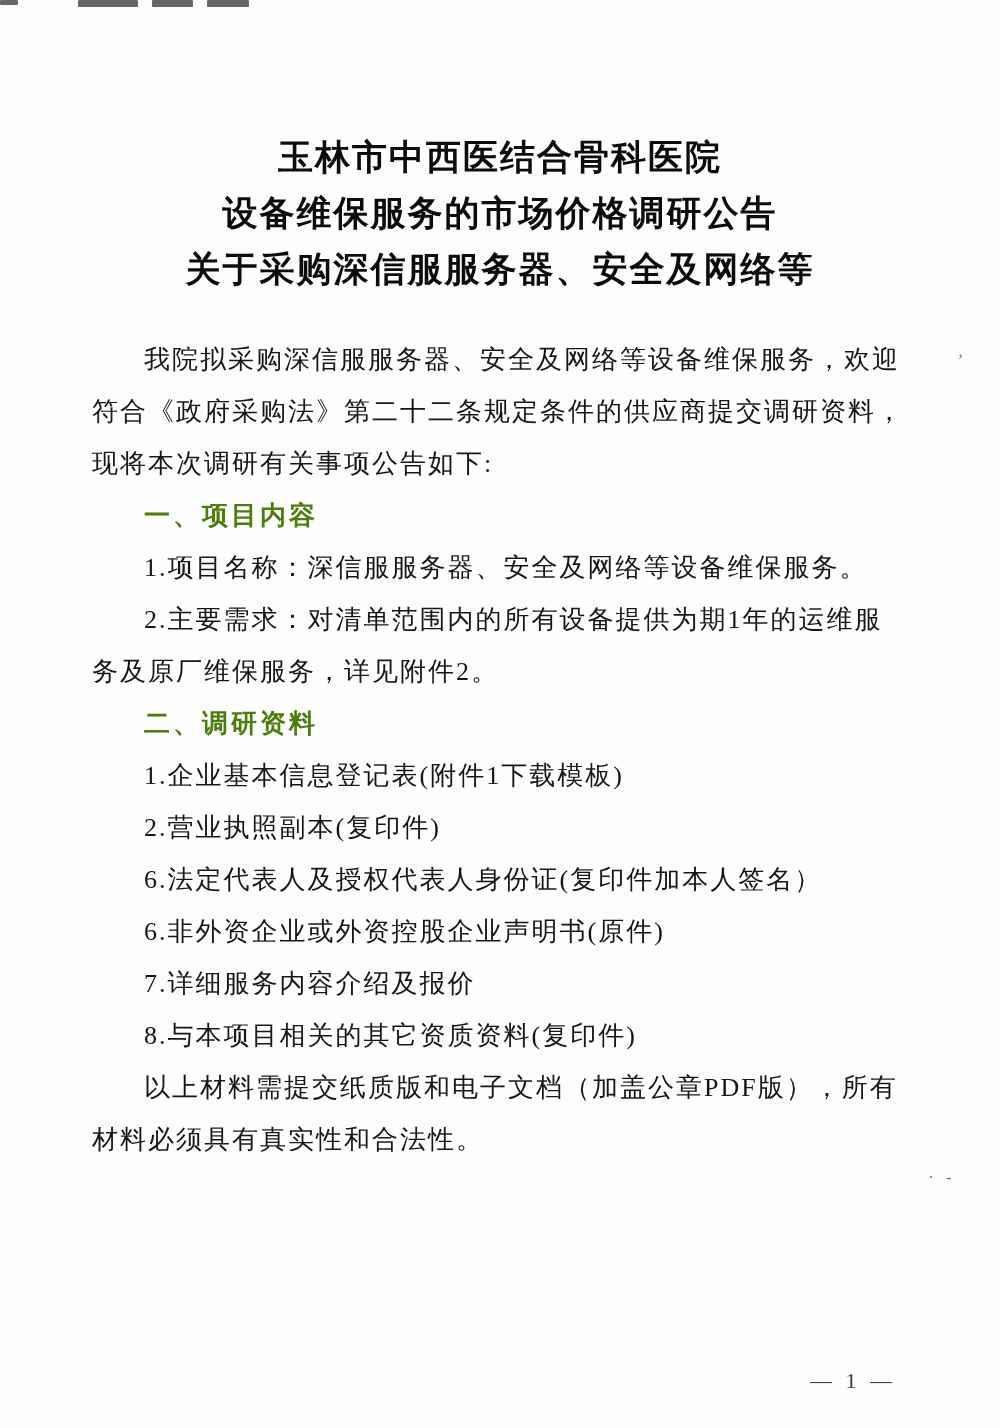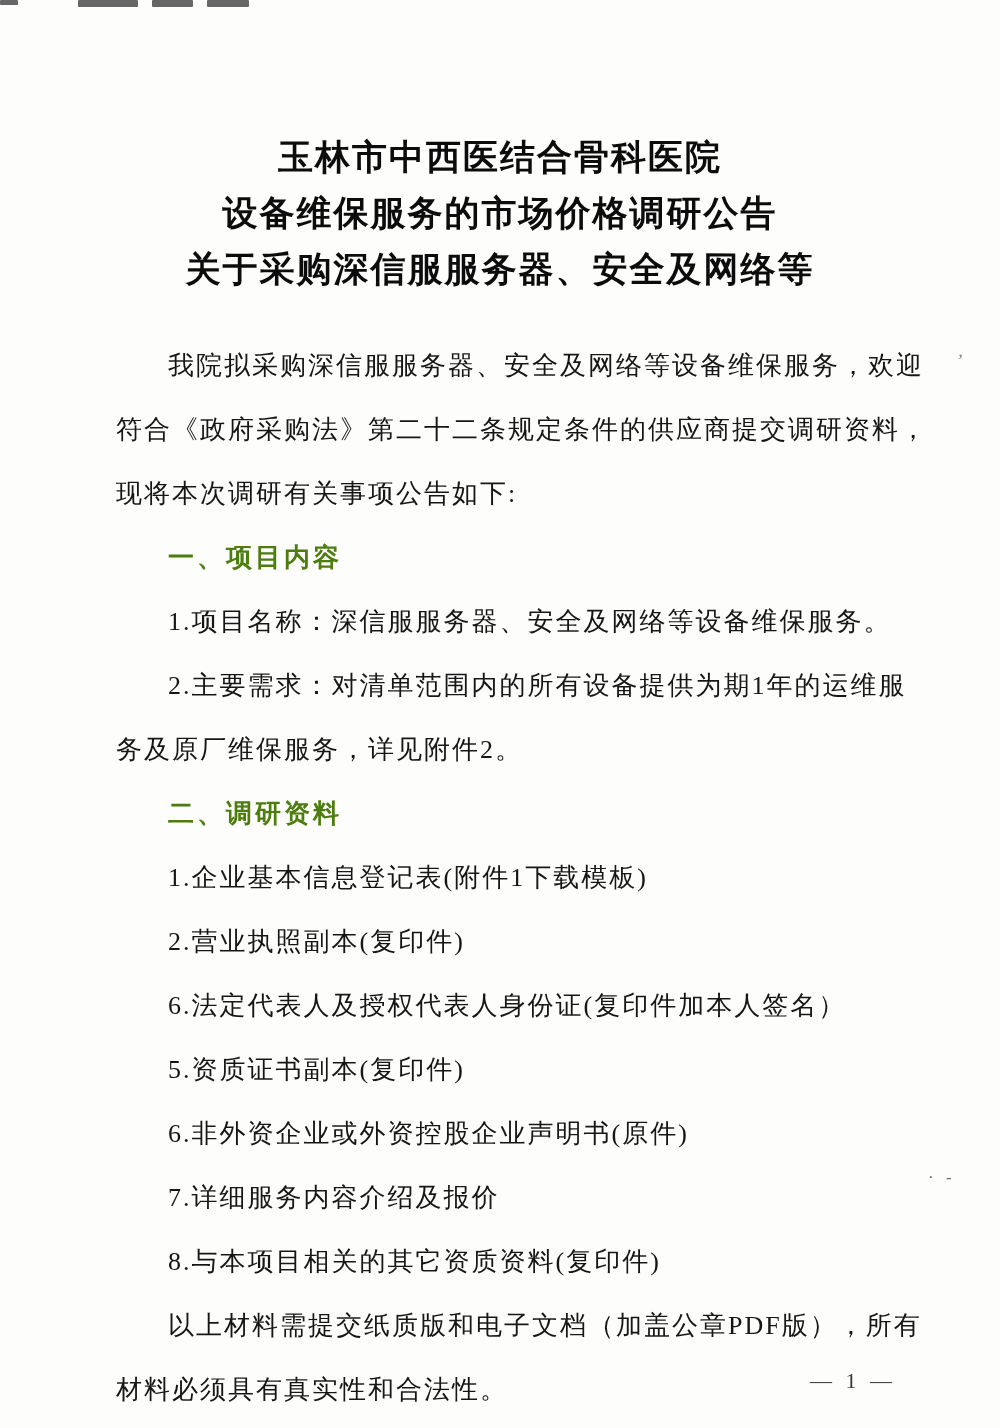--- a/index.html
+++ b/index.html
@@ -38,24 +38,24 @@
     font-weight: bold;
     font-size: 35px;
     line-height: 56px;
     letter-spacing: 2px;
     color: #0c0c0c;
   }
 
   .body-block {
     position: absolute;
     top: 334px;
-    left: 116px;
+    left: 92px;
     width: 830px;
     font-size: 26px;
-    line-height: 64px;
+    line-height: 52px;
     letter-spacing: 2px;
     color: #161616;
   }
   .body-block p {
     margin: 0;
     white-space: pre-line;
     text-align: justify;
   }
   .body-block p.indent { text-indent: 2em; }
   .body-block p.heading {
@@ -107,21 +107,20 @@
 符合《政府采购法》第二十二条规定条件的供应商提交调研资料，
 现将本次调研有关事项公告如下:</p>
     <p class="heading">一、项目内容</p>
     <p class="indent">1.项目名称：深信服服务器、安全及网络等设备维保服务。</p>
     <p class="indent">2.主要需求：对清单范围内的所有设备提供为期1年的运维服
 务及原厂维保服务，详见附件2。</p>
     <p class="heading">二、调研资料</p>
     <p class="indent">1.企业基本信息登记表(附件1下载模板)</p>
     <p class="indent">2.营业执照副本(复印件)</p>
     <p class="indent">6.法定代表人及授权代表人身份证(复印件加本人签名）</p>
-    <p class="indent">5.资质证书副本(复印件)</p>
     <p class="indent">6.非外资企业或外资控股企业声明书(原件)</p>
     <p class="indent">7.详细服务内容介绍及报价</p>
     <p class="indent">8.与本项目相关的其它资质资料(复印件)</p>
     <p class="indent">以上材料需提交纸质版和电子文档（加盖公章PDF版），所有
 材料必须具有真实性和合法性。</p>
   </div>
 
   <span class="artifact mid-right">’</span>
   <span class="artifact lower-right">· ­-</span>
 

